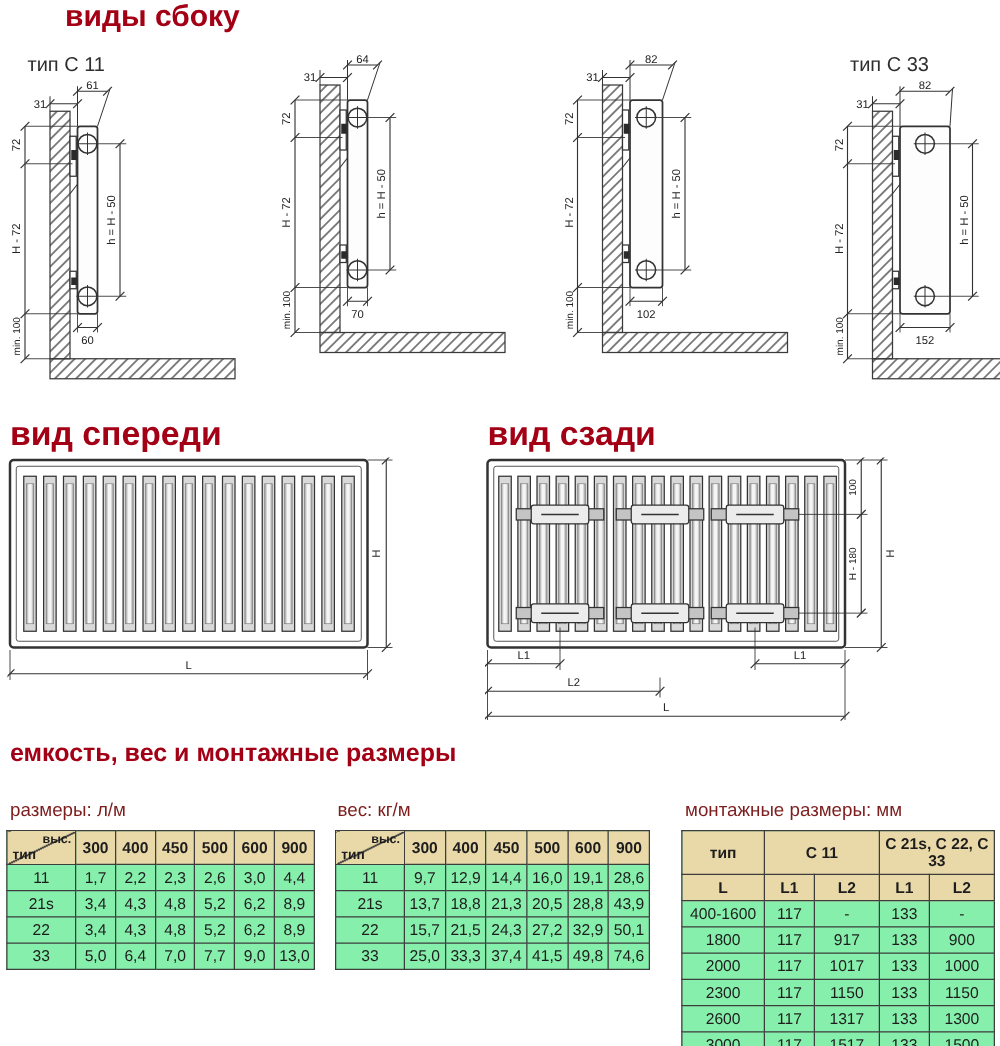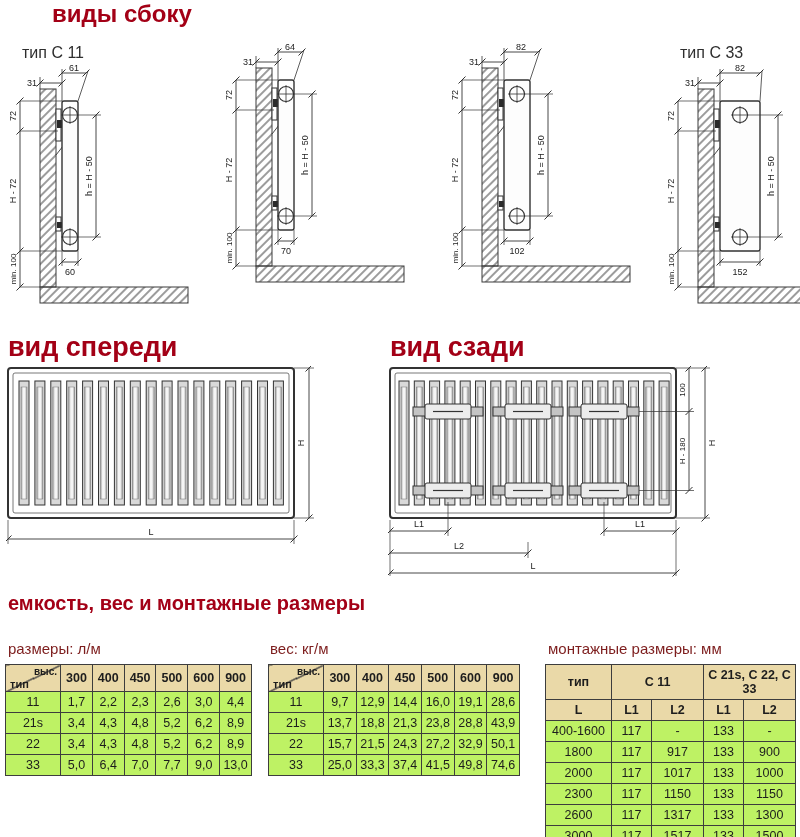--- a/index.html
+++ b/index.html
@@ -9,21 +9,21 @@
   }
   .h1{position:absolute;left:8px;top:0px;font-size:24px;font-weight:bold;color:#a30016;margin-left:44px;}
   .h2{position:absolute;font-size:27px;font-weight:bold;color:#a30016;}
   .h3{position:absolute;left:8px;top:592px;font-size:20px;font-weight:bold;color:#a30016;}
   .fig-title{font-size:16px;color:#2e2e2e;margin:0 0 3px 16px;font-weight:500;}
   .sideview{position:absolute;top:44px;width:200px;}
   svg text{font-family:"Liberation Sans",sans-serif;fill:#222;}
   .dimtxt{font-size:9px;}
   .dimtxt-s{font-size:8px;}
   .tbl-label{position:absolute;top:640px;font-size:15px;color:#7d1d1d;}
-  table{border-collapse:collapse;position:absolute;top:664px;table-layout:fixed;background:#bef264;}
+  table{border-collapse:collapse;position:absolute;top:664px;table-layout:fixed;background:#86efac;}
   th,td{border:1px solid #3d3d3d;text-align:center;font-size:12.5px;padding:3px 1px;color:#1d1d1d;}
   th{background:#ead9a8;font-weight:bold;}
   #t-capacity{left:5px;width:247px;}
   #t-weight{left:268px;width:252px;}
   #t-mounting{left:545px;width:250px;}
   th.corner{position:relative;padding:0;height:26px;
     background-image:linear-gradient(to bottom right,
       rgba(0,0,0,0) calc(50% - 0.7px), #3d3d3d calc(50% - 0.7px),
       #3d3d3d calc(50% + 0.7px), rgba(0,0,0,0) calc(50% + 0.7px)),
       linear-gradient(#ead9a8,#ead9a8);}
@@ -486,21 +486,21 @@
         <td>14,4</td>
         <td>16,0</td>
         <td>19,1</td>
         <td>28,6</td>
       </tr>
       <tr>
         <td>21s</td>
         <td>13,7</td>
         <td>18,8</td>
         <td>21,3</td>
-        <td>23,8</td>
+        <td>20,5</td>
         <td>28,8</td>
         <td>43,9</td>
       </tr>
       <tr>
         <td>22</td>
         <td>15,7</td>
         <td>21,5</td>
         <td>24,3</td>
         <td>27,2</td>
         <td>32,9</td>

